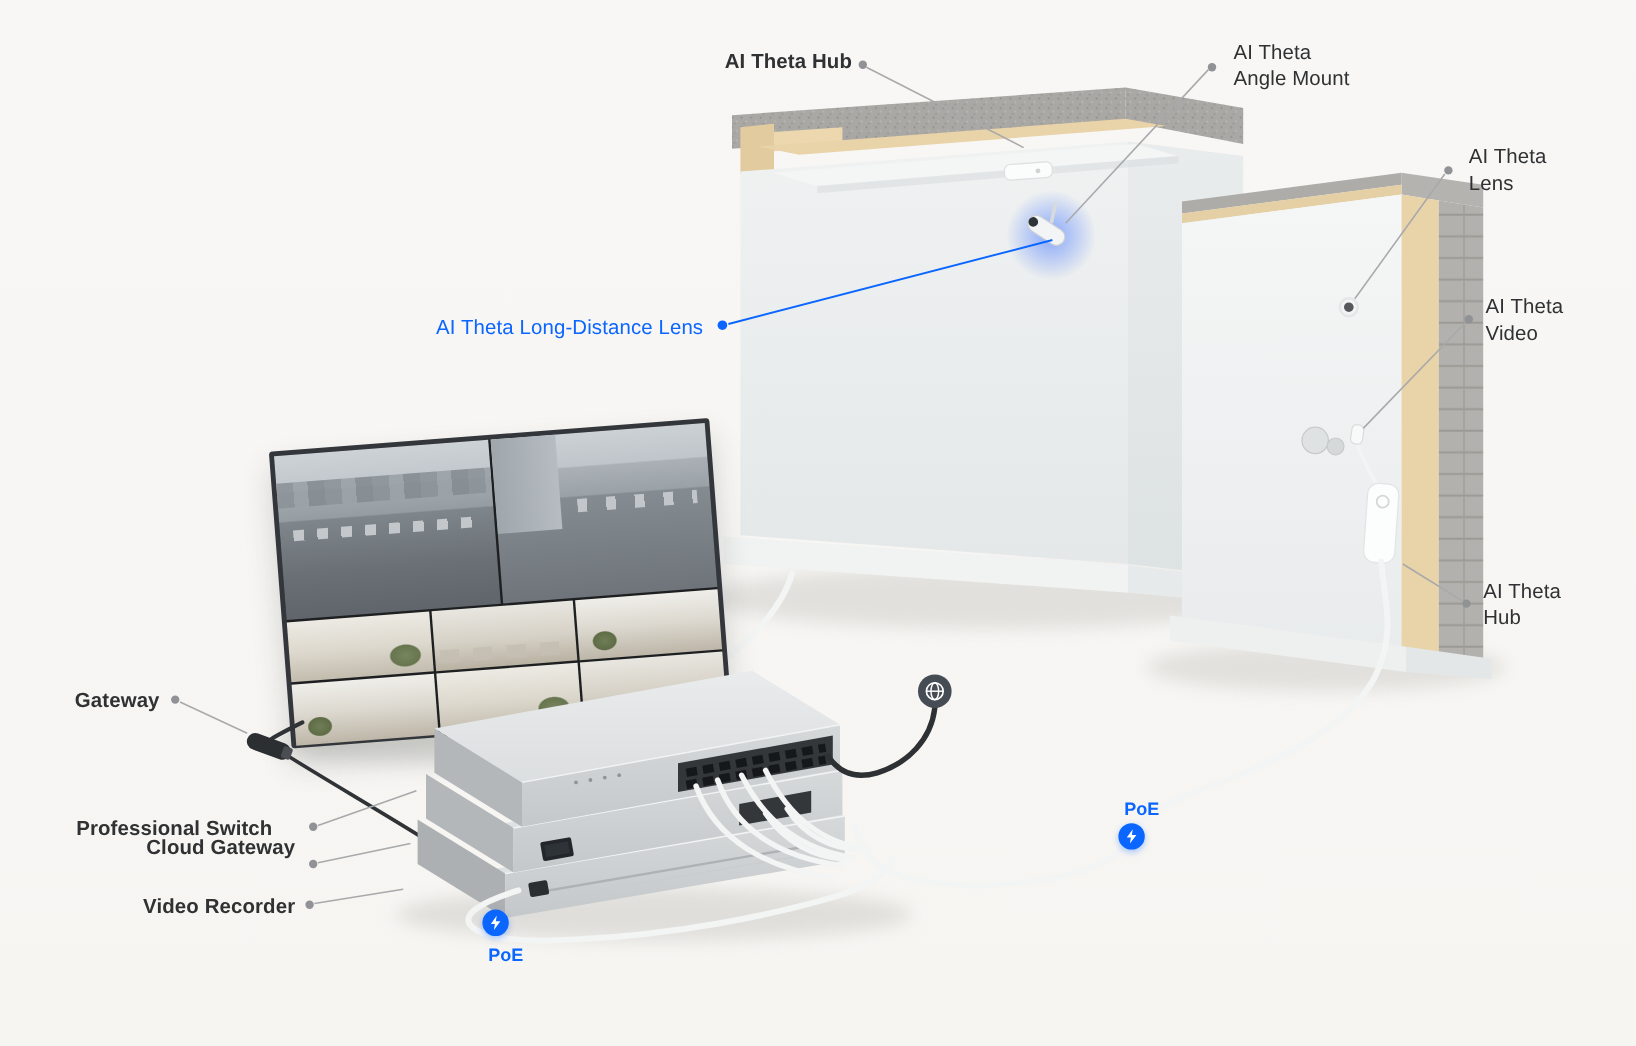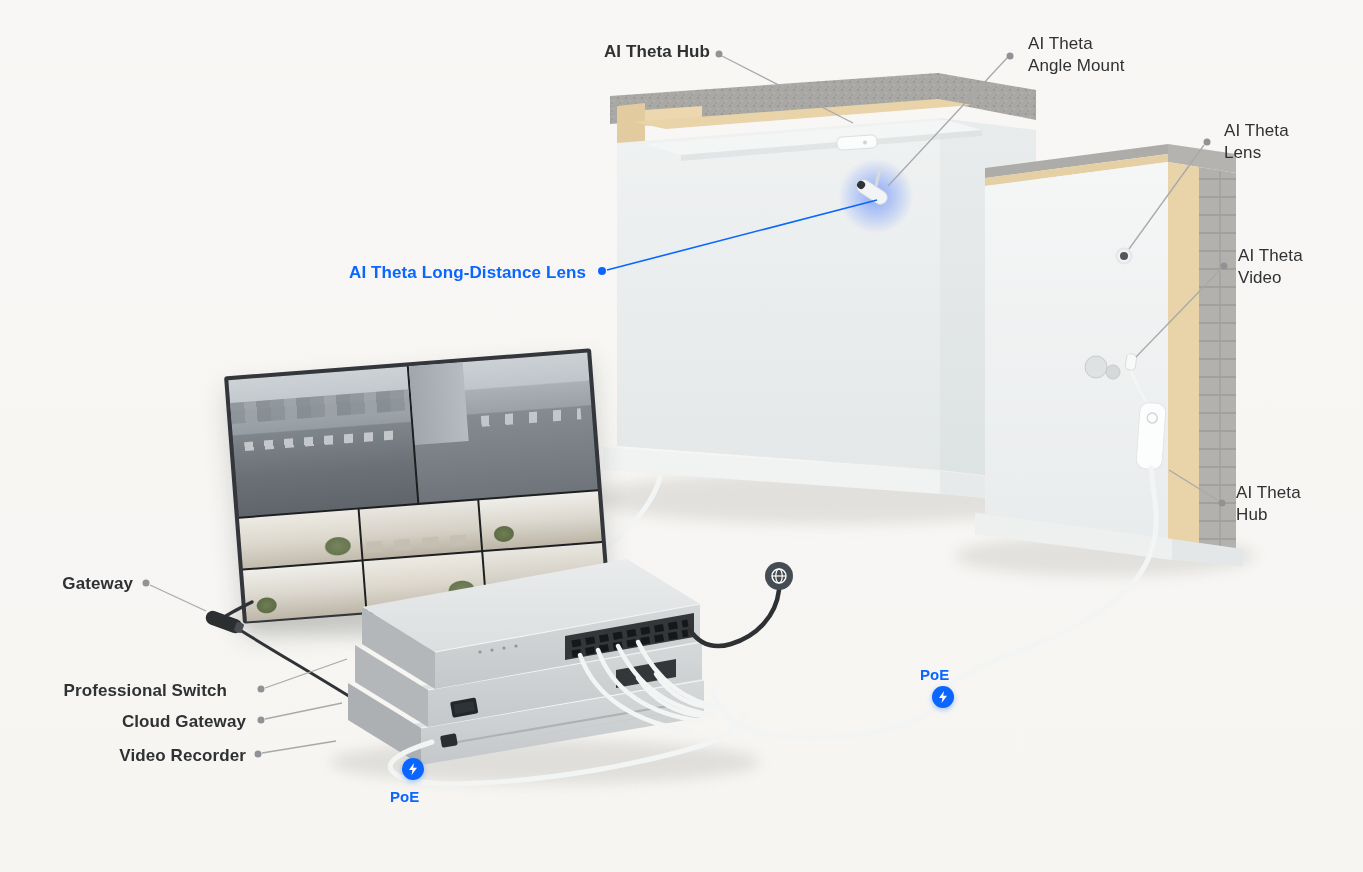--- a/index.html
+++ b/index.html
@@ -8,23 +8,23 @@
          font-family:"Liberation Sans",sans-serif;}
   svg.layer{position:absolute;left:0;top:0;pointer-events:none;}
   .back{z-index:1}
   .front{z-index:3}
 
   
   .label{position:absolute;z-index:5;font-size:17px;line-height:22px;color:#2f3133;
          font-weight:500;letter-spacing:.1px;white-space:nowrap;}
   .label.right-align{text-align:right;font-weight:bold;}
   .label.two-line span{display:block;}
-  .label.blue{color:var(--accent,#0a66ff);font-weight:700;margin-left:20px;}
-
-  .poe-label{position:absolute;z-index:5;width:46px;text-align:left;
+  .label.blue{color:var(--accent,#0a66ff);font-weight:400;margin-left:20px;}
+
+  .poe-label{position:absolute;z-index:5;width:46px;text-align:right;
              color:var(--accent,#0a66ff);font-weight:700;font-size:15px;}
   .poe-badge{position:absolute;z-index:5;width:22px;height:22px;border-radius:50%;
              background:var(--accent,#0a66ff);display:flex;align-items:center;justify-content:center;
              box-shadow:0 2px 5px rgba(10,102,255,.35);}
 
   
   .monitor{position:absolute;z-index:2;left:233px;top:362px;width:360px;height:240px;
            transform:rotate(-4.4deg);background:#33363a;border-radius:3px;padding:4px;
            box-shadow:0 14px 26px rgba(40,42,45,.18);}
   .screen{width:100%;height:100%;display:grid;grid-template-rows:57% 43%;gap:2px;background:#1d1f21;}
@@ -298,21 +298,21 @@
     <span>AI Theta</span>
     <span>Hub</span>
   </div>
 
   <div class="label blue right-align" style="right:777px;top:262px">AI Theta Long-Distance Lens</div>
 
   <div class="label right-align" style="right:1230px;top:573px">Gateway</div>
 
   <div class="label right-align" style="right:1136px;top:680px">Professional Switch</div>
 
-  <div class="label right-align" style="right:1117px;top:711px">Cloud Gateway</div>
+  <div class="label right-align" style="right:1117px;top:696px">Cloud Gateway</div>
 
   <div class="label right-align" style="right:1117px;top:745px">Video Recorder</div>
 
   <div class="poe-label" style="left:920px;top:666px">PoE</div>
   <div class="poe-badge" style="left:932px;top:686px">
     <svg width="10" height="12" viewBox="0 0 10 12">
       <path d="M6 0 L1 7 H4.4 L3.6 12 L9 4.8 H5.2 Z" fill="#ffffff"></path>
     </svg>
   </div>
 

